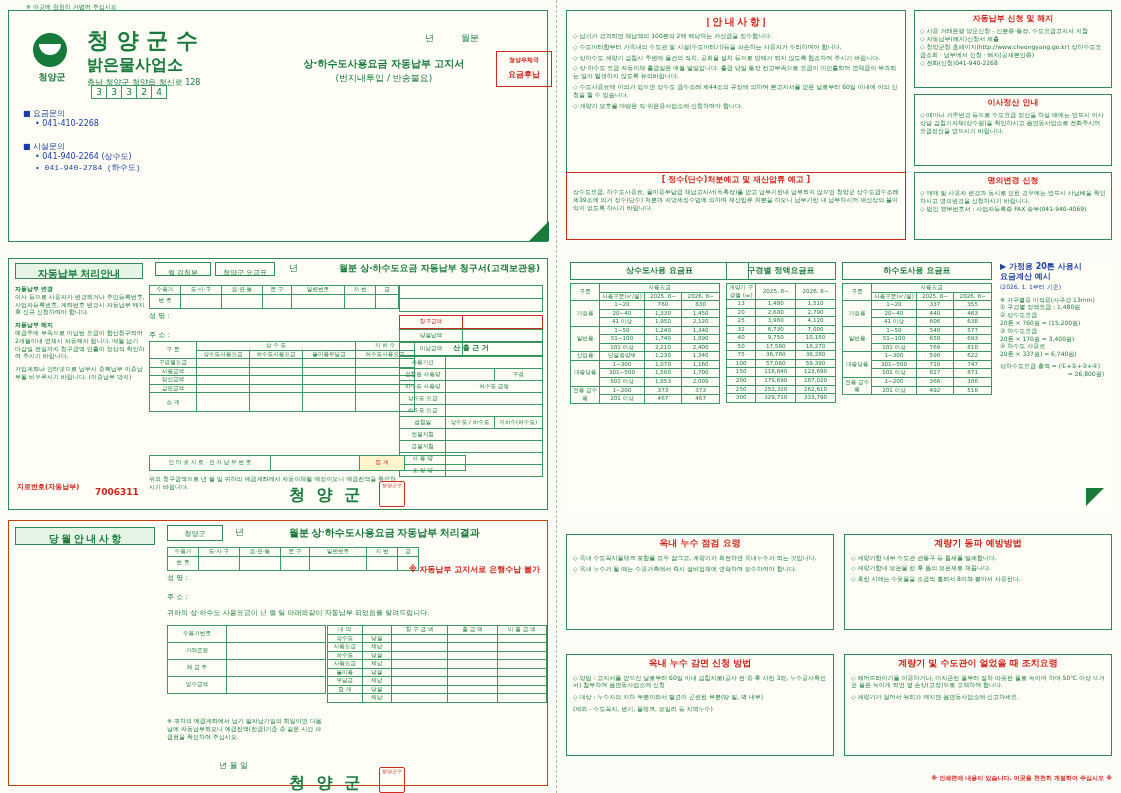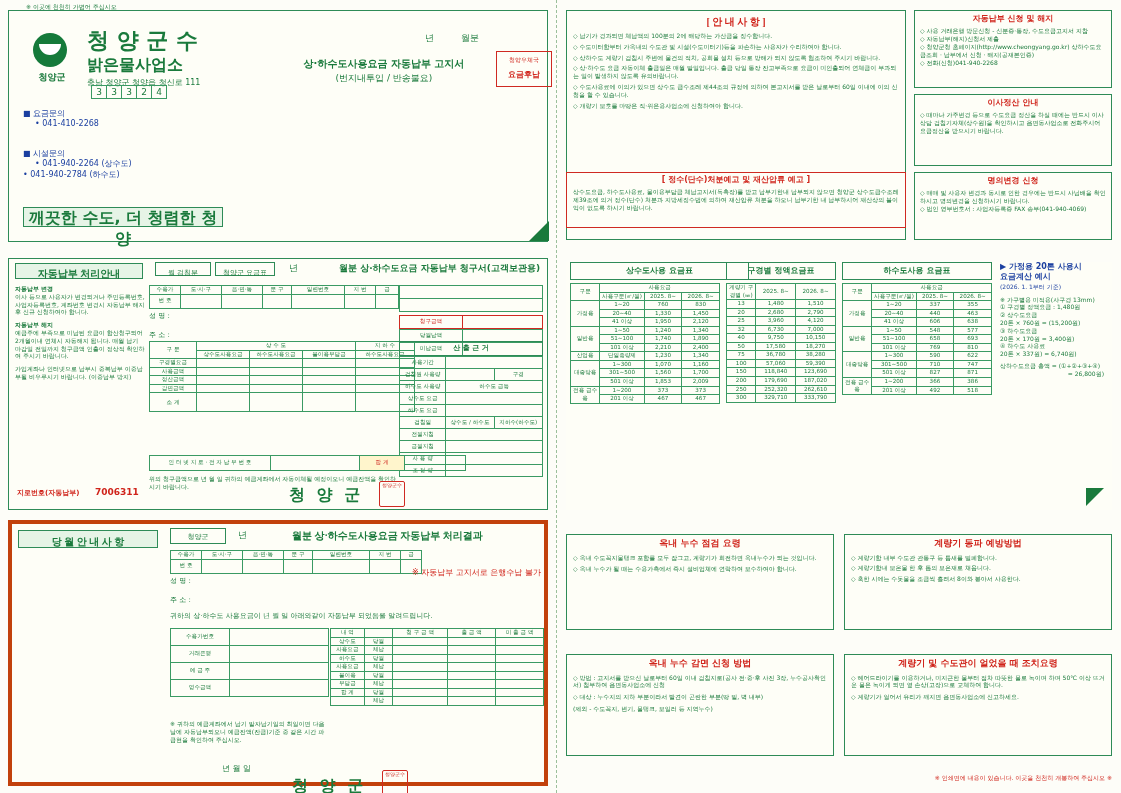--- a/index.html
+++ b/index.html
@@ -1,21 +1,21 @@
 <!DOCTYPE html>
 <html lang="ko"><head>
 <meta charset="utf-8">
 <style>
   html,body{margin:0;padding:0;background:#ffffff;}
   body{font-family:"DejaVu Sans","Liberation Sans",sans-serif;}
   #page{position:relative;width:1121px;height:793px;background:#fdfdf8;overflow:hidden;}
   .abs{position:absolute;box-sizing:border-box;}
   .sheet{position:absolute;box-sizing:border-box;background:#fefef7;}
   .grn{color:#1a7a3c;}
-  .red{color:#d0241b;}
+  .red{color:#d0241b;font-weight:bold;}
   .blu{color:#1b3fa0;}
   .bx{border:1px solid #2e8b57;}
   .bxr{border:1px solid #cf2a22;}
   .ttl{font-weight:bold;}
   .t6{font-size:6px;line-height:1.3;}
   .t7{font-size:7px;line-height:1.3;}
   .t8{font-size:8px;line-height:1.3;}
   .t9{font-size:9px;line-height:1.3;}
   .t10{font-size:10px;line-height:1.3;font-family:Liberation Serif, serif;}
   .t12{font-size:16px;line-height:1.3;}
@@ -44,21 +44,21 @@
   <div class="sheet" style="left:8px;top:10px;width:540px;height:232px;border:1px solid #2e8b57;">
 
     <div class="abs" style="left:12px;top:22px;width:62px;height:46px;">
       <div class="logo-circ" style="margin-left:12px;"></div>
       <div class="t9 ctr grn ttl" style="margin-top:1px;">청양군</div>
     </div>
 
     <div class="abs" style="left:78px;top:18px;width:270px;">
       <div class="t22 ttl grn">청 양 군 수</div>
       <div class="t12 ttl grn" style="margin-top:2px;">밝은물사업소</div>
-      <div class="t8 grn" style="margin-top:2px;">충남 청양군 청양읍 청신로 111</div>
+      <div class="t8 grn" style="margin-top:2px;">충남 청양군 청양읍 청신로 128</div>
       <div class="abs" style="left:4px;top:56px;">
         <table class="gt">
             <tbody>
               <tr>
           <td style="width:12px;height:12px;font-size:9px;">3</td>
           <td style="width:12px;height:12px;font-size:9px;">3</td>
           <td style="width:12px;height:12px;font-size:9px;">3</td>
           <td style="width:12px;height:12px;font-size:9px;">2</td>
           <td style="width:12px;height:12px;font-size:9px;">4</td>
         </tr>
@@ -73,34 +73,31 @@
     </div>
     <div class="abs t9 grn" style="left:416px;top:22px;">년</div>
     <div class="abs t9 grn" style="left:452px;top:22px;">월분</div>
 
     <div class="abs bxr" style="left:487px;top:40px;width:56px;height:36px;">
       <div class="t6 ctr red" style="margin-top:4px;">청양우체국</div>
       <div class="t8 ctr red ttl" style="margin-top:6px;">요금후납</div>
     </div>
 
     <div class="abs" style="left:14px;top:98px;width:250px;">
-      <div style="margin-bottom:19px;">
+      <div style="margin-bottom:12px;">
         <div class="t8 blu sq">요금문의</div>
         <div class="t8 blu dot" style="margin-left:12px;">041-410-2268</div>
       </div>
       <div style="margin-bottom:7px;">
         <div class="t8 blu sq">시설문의</div>
         <div class="t8 blu dot" style="margin-left:12px;">041-940-2264 (상수도)</div>
-        <div class="t8 blu dot" style="margin-left:0;">041-940-2784 (하수도)</div>
+        <div class="t8 blu dot" style="margin-left:12px;font-family:Liberation Mono, monospace;">041-940-2784 (하수도)</div>
       </div>
     </div>
 
-    <div class="abs greenbar ctr" style="left:14px;top:196px;width:200px;height:20px;line-height:20px;">
-      <span class="t12 ttl grn">깨끗한 수도, 더 청렴한 청양</span>
-    </div>
     <div class="abs" style="left:520px;top:210px;width:0;height:0;border-left:20px solid transparent;border-bottom:20px solid #1a7a3c;"></div>
   </div>
 
   <div class="sheet" style="left:8px;top:258px;width:540px;height:252px;border:1px solid #2e8b57;">
 
     <div class="abs greenbar ctr" style="left:6px;top:4px;width:128px;height:16px;line-height:16px;">
       <span class="t10 ttl grn">자동납부 처리안내</span>
     </div>
     <div class="abs bx ctr" style="left:146px;top:3px;width:56px;height:14px;line-height:14px;">
       <span class="t7 grn">월 검침분</span>
@@ -295,27 +292,27 @@
           <td style="width:118px;height:14px;">인 터 넷 지 로 · 전 자 납 부 번 호</td>
           <td style="width:86px;"></td>
           <td style="width:42px;background:#fff5cc;color:#cf2a22;">합 계</td>
           <td style="width:58px;"></td>
         </tr>
       </tbody>
         </table>
     </div>
     <div class="abs t6 grn" style="left:140px;top:216px;width:250px;">위의 청구금액으로      년      월      일 귀하의 예금계좌에서 자동이체될 예정이오니 예금잔액을 확인하시기 바랍니다.</div>
 
-    <div class="abs t7 red ttl" style="left:8px;top:230px;">지로번호(자동납부)</div>
+    <div class="abs t7 red ttl" style="left:8px;top:224px;">지로번호(자동납부)</div>
     <div class="abs t9 red ttl" style="left:86px;top:228px;">7006311</div>
     <div class="abs t12 ttl grn" style="left:280px;top:226px;letter-spacing:3px;">청 양 군</div>
     <div class="abs stamp" style="left:370px;top:222px;width:26px;height:26px;">청양군수</div>
   </div>
 
-  <div class="sheet" style="left:8px;top:520px;width:540px;height:266px;border:4px solid #c2410c;">
+  <div class="sheet" style="left:8px;top:520px;width:540px;height:266px;border:1px solid #c2410c;">
     <div class="abs greenbar ctr" style="left:6px;top:6px;width:140px;height:18px;line-height:18px;">
       <span class="t10 ttl grn">당 월 안 내 사 항</span>
     </div>
     <div class="abs bx" style="left:158px;top:4px;width:56px;height:16px;">
       <div class="t7 ctr grn" style="line-height:16px;">청양군</div>
     </div>
     <div class="abs t9 grn" style="left:226px;top:6px;">년</div>
     <div class="abs t10 ttl grn" style="left:280px;top:5px;">월분 상·하수도사용요금 자동납부 처리결과</div>
 
     <div class="abs" style="left:158px;top:26px;">
@@ -455,21 +452,21 @@
     <div style="padding:4px 6px;">
       <div class="t6 grn bullet" style="margin-bottom:3px;">납기가 경과되면 체납액의 100분의 2에 해당하는 가산금을 징수합니다.</div>
       <div class="t6 grn bullet" style="margin-bottom:3px;">수도미터함부터 가옥내의 수도관 및 시설(수도미터기)등을 파손하는 사용자가 수리하여야 합니다.</div>
       <div class="t6 grn bullet" style="margin-bottom:3px;">상하수도 계량기 검침시 주변에 물건의 적치, 공회물 설치 등으로 방해가 되지 않도록 협조하여 주시기 바랍니다.</div>
       <div class="t6 grn bullet" style="margin-bottom:3px;">상·하수도 요금 자동이체 출금일은 매월 말일입니다. 출금 당일 통장 잔고부족으로 요금이 미인출되어 연체금이 부과되는 일이 발생하지 않도록 유의바랍니다.</div>
       <div class="t6 grn bullet" style="margin-bottom:3px;">수도사용료에 이의가 있으면 상수도 급수조례 제44조의 규정에 의하여 본고지서를 받은 날로부터 60일 이내에 이의 신청을 할 수 있습니다.</div>
       <div class="t6 grn bullet" style="margin-bottom:3px;">개량기 보호를 마땅은 직·위은용사업소에 신청하여야 합니다.</div>
     </div>
   </div>
 
-  <div class="sheet bxr" style="left:566px;top:172px;width:340px;height:56px;">
+  <div class="sheet bxr" style="left:566px;top:172px;width:340px;height:68px;">
     <div class="t8 ttl red ctr" style="margin-top:2px;">[ 정수(단수)처분예고 및 재산압류 예고 ]</div>
     <div class="t6 grn" style="padding:3px 6px;">상수도요금, 하수도사용료, 물이용부담금 체납고지서(독촉장)를 받고 납부기한내 납부되지 않으면 청양군 상수도급수조례 제39조에 의거 정수(단수) 처분과 지방세징수법에 의하여 재산압류 처분을 하오니 납부기한 내 납부하시어 재산상의 불이익이 없도록 하시기 바랍니다.</div>
   </div>
 
   <div class="sheet bx" style="left:914px;top:10px;width:198px;height:78px;">
     <div class="t8 ttl red ctr" style="margin-top:3px;">자동납부 신청 및 해지</div>
     <div style="padding:3px 5px;">
       <div class="t6 grn bullet">사용 거래은행 방문신청  - 신분증·통장, 수도요금고지서 지참</div>
       <div class="t6 grn bullet">자동납부(해지)신청서 제출</div>
       <div class="t6 grn bullet">청양군청 홈페이지(http://www.cheongyang.go.kr) 상하수도요금조회 · 납부에서 신청 · 해지(공재본인증)</div>

